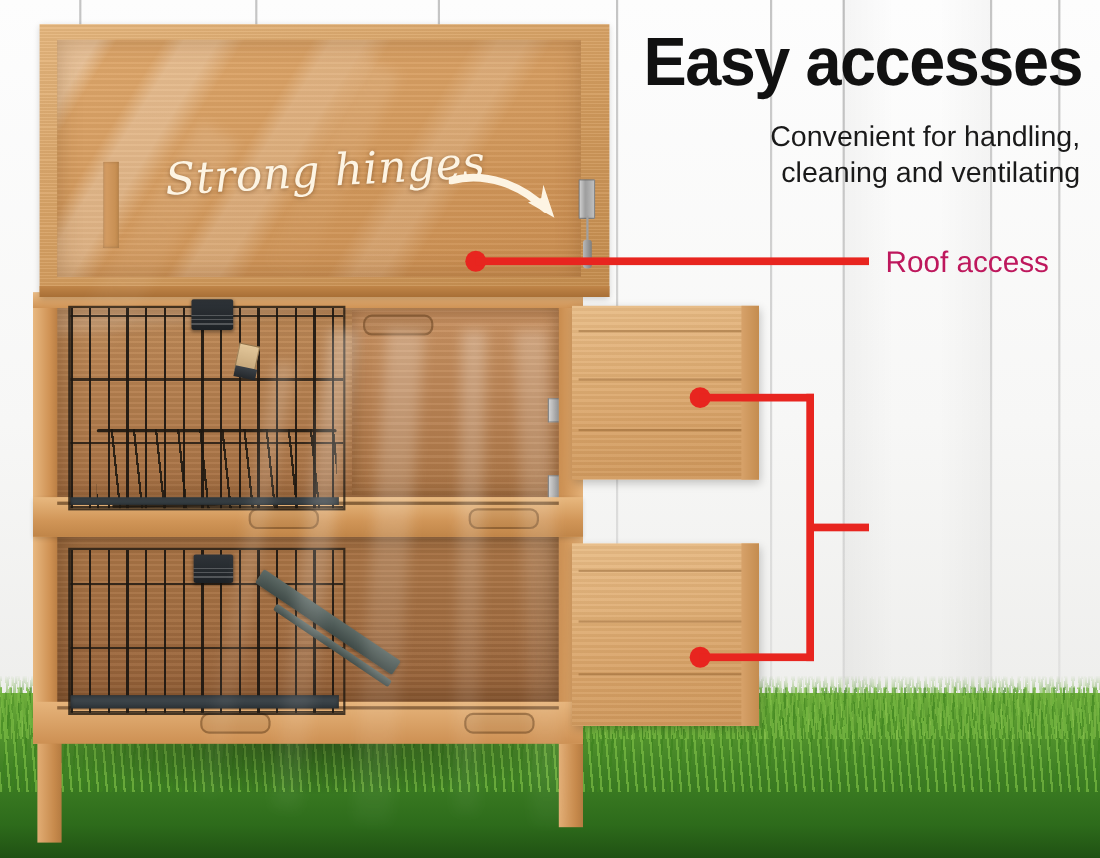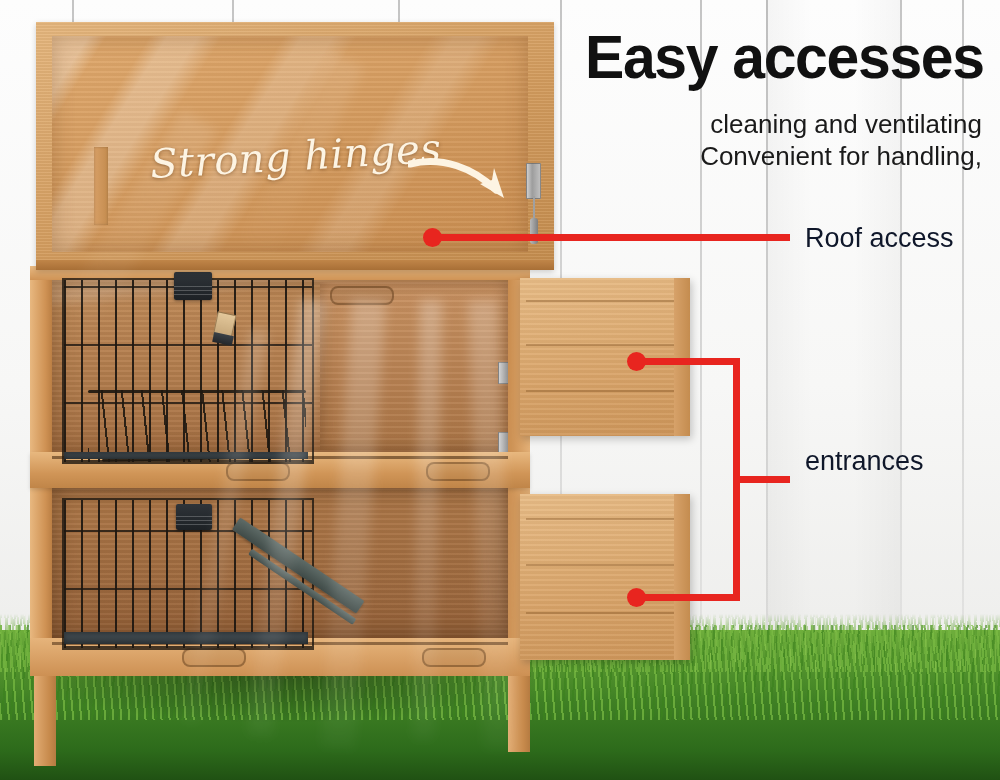--- a/index.html
+++ b/index.html
@@ -237,21 +237,21 @@
     line-height:1;text-align:right;
     font-family:"Liberation Sans",sans-serif;
     transform:scaleX(.95);transform-origin:right top;
   }
   .subhead{
     position:absolute;right:18px;top:108px;width:430px;
     font-size:26px;color:#1a1a1a;line-height:1.24;text-align:right;
     font-family:"Liberation Sans",sans-serif;
   }
   .callout-label{
-    position:absolute;font-size:27px;color:#0f172a;line-height:1.22;
+    position:absolute;font-size:27px;color:#be185d;line-height:1.22;
     font-family:"Liberation Sans",sans-serif;
   }
   .red-line{position:absolute;background:#e8251f;}
   .red-dot{position:absolute;width:19px;height:19px;border-radius:50%;background:#e8251f;}
 
   .script{
     position:absolute;left:150px;top:133px;
     font-family:"DejaVu Serif",serif;
     font-style:italic;font-size:40px;color:#fdf4e3;
     transform:rotate(-3.2deg);
@@ -364,31 +364,30 @@
   </div>
 
   <div class="script">Strong hinges</div>
   <svg class="script-arrow" style="position:absolute;left:408px;top:150px;width:110px;height:60px;" viewBox="0 0 110 60">
     <path d="M2,14 C34,6 66,18 88,40" stroke="#fdf4e3" stroke-width="7" fill="none" stroke-linecap="round"></path>
     <path d="M96,48 L72,34 L84,30 L86,18 Z" fill="#fdf4e3"></path>
   </svg>
 
   <div class="headline">Easy accesses</div>
   <div class="subhead">
+    <div>Convenient for handling,</div>
     <div>cleaning and ventilating</div>
-    <div>Convenient for handling,</div>
   </div>
 
   <div class="red-dot" style="left:423px;top:228px;"></div>
   <div class="red-line" style="left:432px;top:234px;width:358px;height:7px;"></div>
   <div class="callout-label" style="left:805px;top:222px;">Roof access</div>
 
   <div class="red-dot" style="left:627px;top:352px;"></div>
   <div class="red-line" style="left:636px;top:358px;width:104px;height:7px;"></div>
   <div class="red-dot" style="left:627px;top:588px;"></div>
   <div class="red-line" style="left:636px;top:594px;width:104px;height:7px;"></div>
   <div class="red-line" style="left:733px;top:358px;width:7px;height:243px;"></div>
   <div class="red-line" style="left:740px;top:476px;width:50px;height:7px;"></div>
   <div class="callout-label" style="left:805px;top:445px;">
-    <div>entrances</div>
   </div>
 
 </div>
 
 </body></html>

